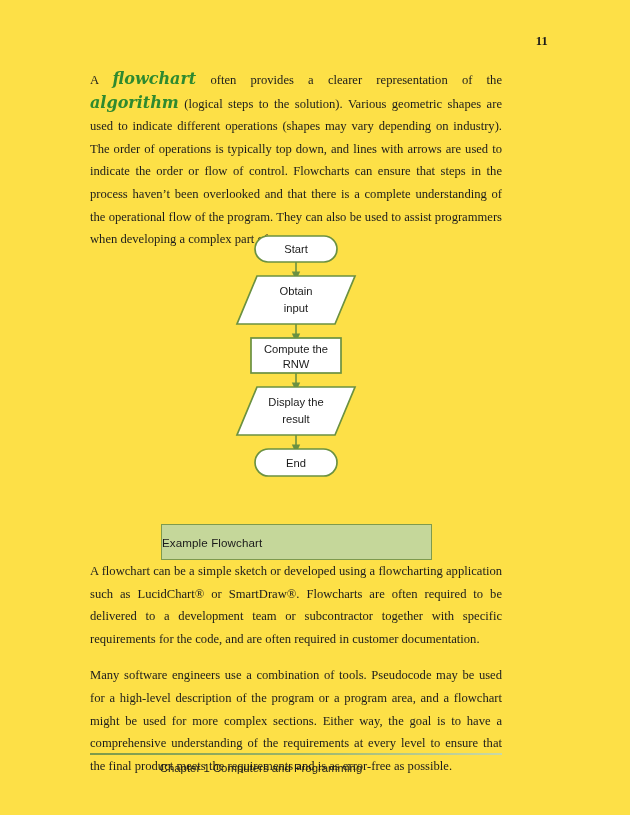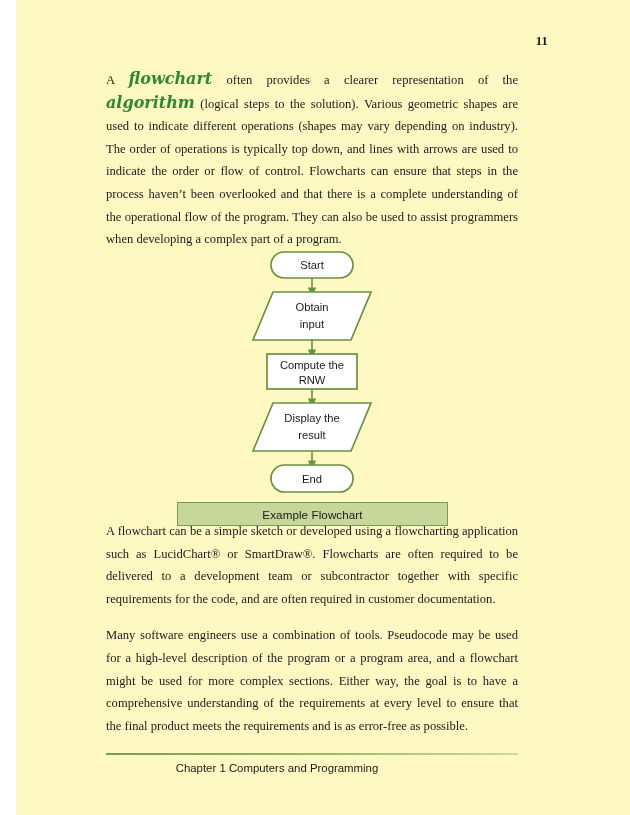--- a/index.html
+++ b/index.html
@@ -12,22 +12,21 @@
     height: 815px;
     position: relative;
     overflow: hidden;
     font-family: "Liberation Serif", serif;
     color: #1a1a1a;
   }
 
   .page {
     position: absolute;
     inset: 0;
-    background: #fef9c3;
-    margin-left: 16px;
+    background: #fde047;
   }
 
   
   .page-number {
     position: absolute;
     top: 34px;
     right: 82px;
     font-family: "Liberation Serif", serif;
     font-size: 12.5px;
     font-weight: bold;
@@ -59,58 +58,57 @@
     font-style: italic;
     font-family: "DejaVu Serif", serif;
     font-weight: 600;
     font-size: 16px;
   }
 
   
   .flowchart-wrap {
     position: absolute;
     left: 0;
-    top: 244px;
+    top: 228px;
     width: 502px;
     height: 260px;
   }
   .flow-svg { display: block; }
 
   .flow-label {
     font-family: "Liberation Sans", sans-serif;
     font-size: 11.2px;
     fill: #1a1a1a;
   }
 
   
   .caption-box {
     position: absolute;
     left: 161px;
-    top: 502px;
+    top: 524px;
     width: 271px;
-    height: 24px;
+    height: 36px;
     background: #c5d79a;
     border: 1px solid #7e9a4e;
     box-sizing: border-box;
     display: flex;
     align-items: center;
-    justify-content: center;
   }
   .caption-text {
     font-family: "Liberation Sans", sans-serif;
     font-size: 11.6px;
     color: #1a1a1a;
     letter-spacing: 0.1px;
   }
 
   
   .content-lower {
     position: absolute;
     left: 90px;
-    top: 520px;
+    top: 560px;
     width: 412px;
   }
 
   
   .footer-rule {
     position: absolute;
     left: 90px;
     top: 753px;
     width: 412px;
     height: 1.6px;

